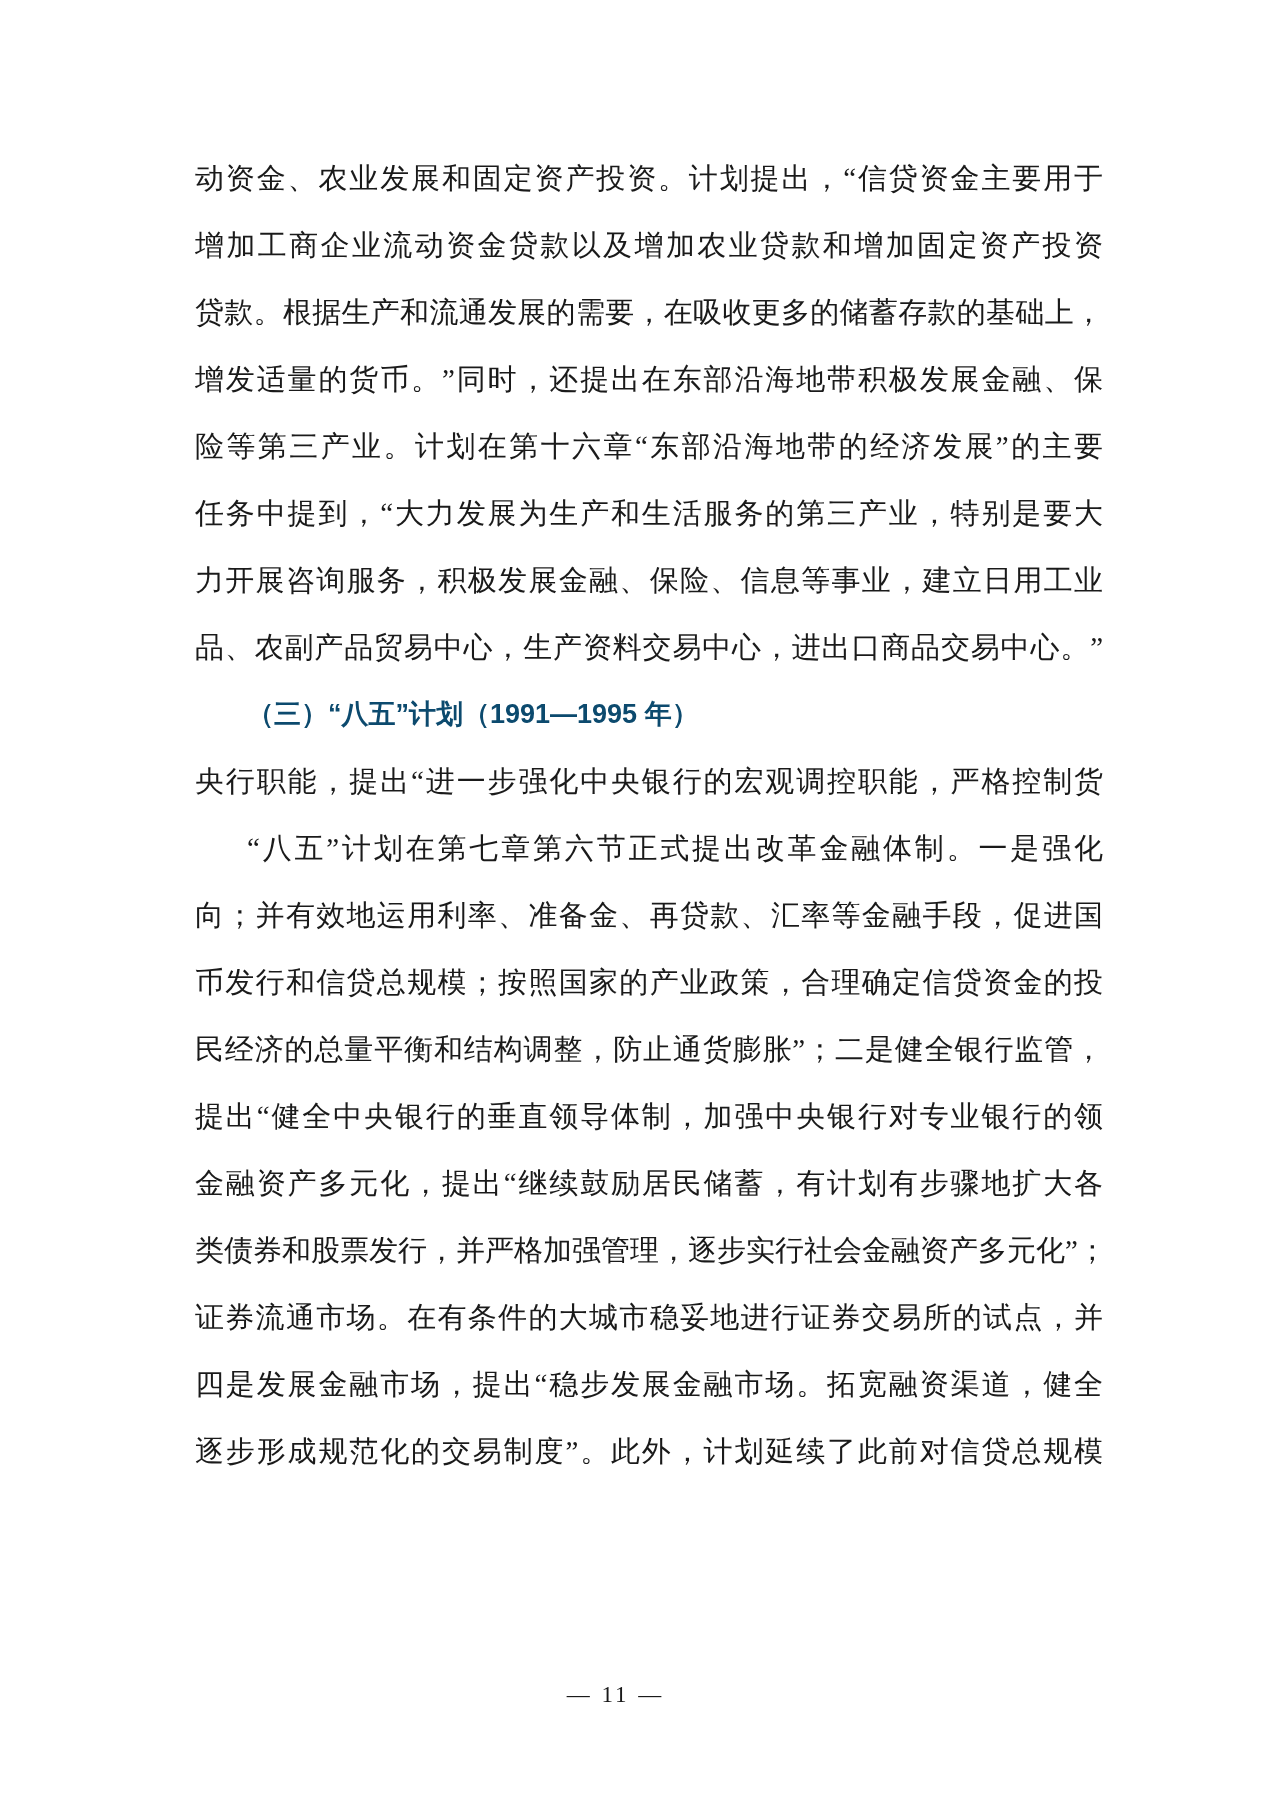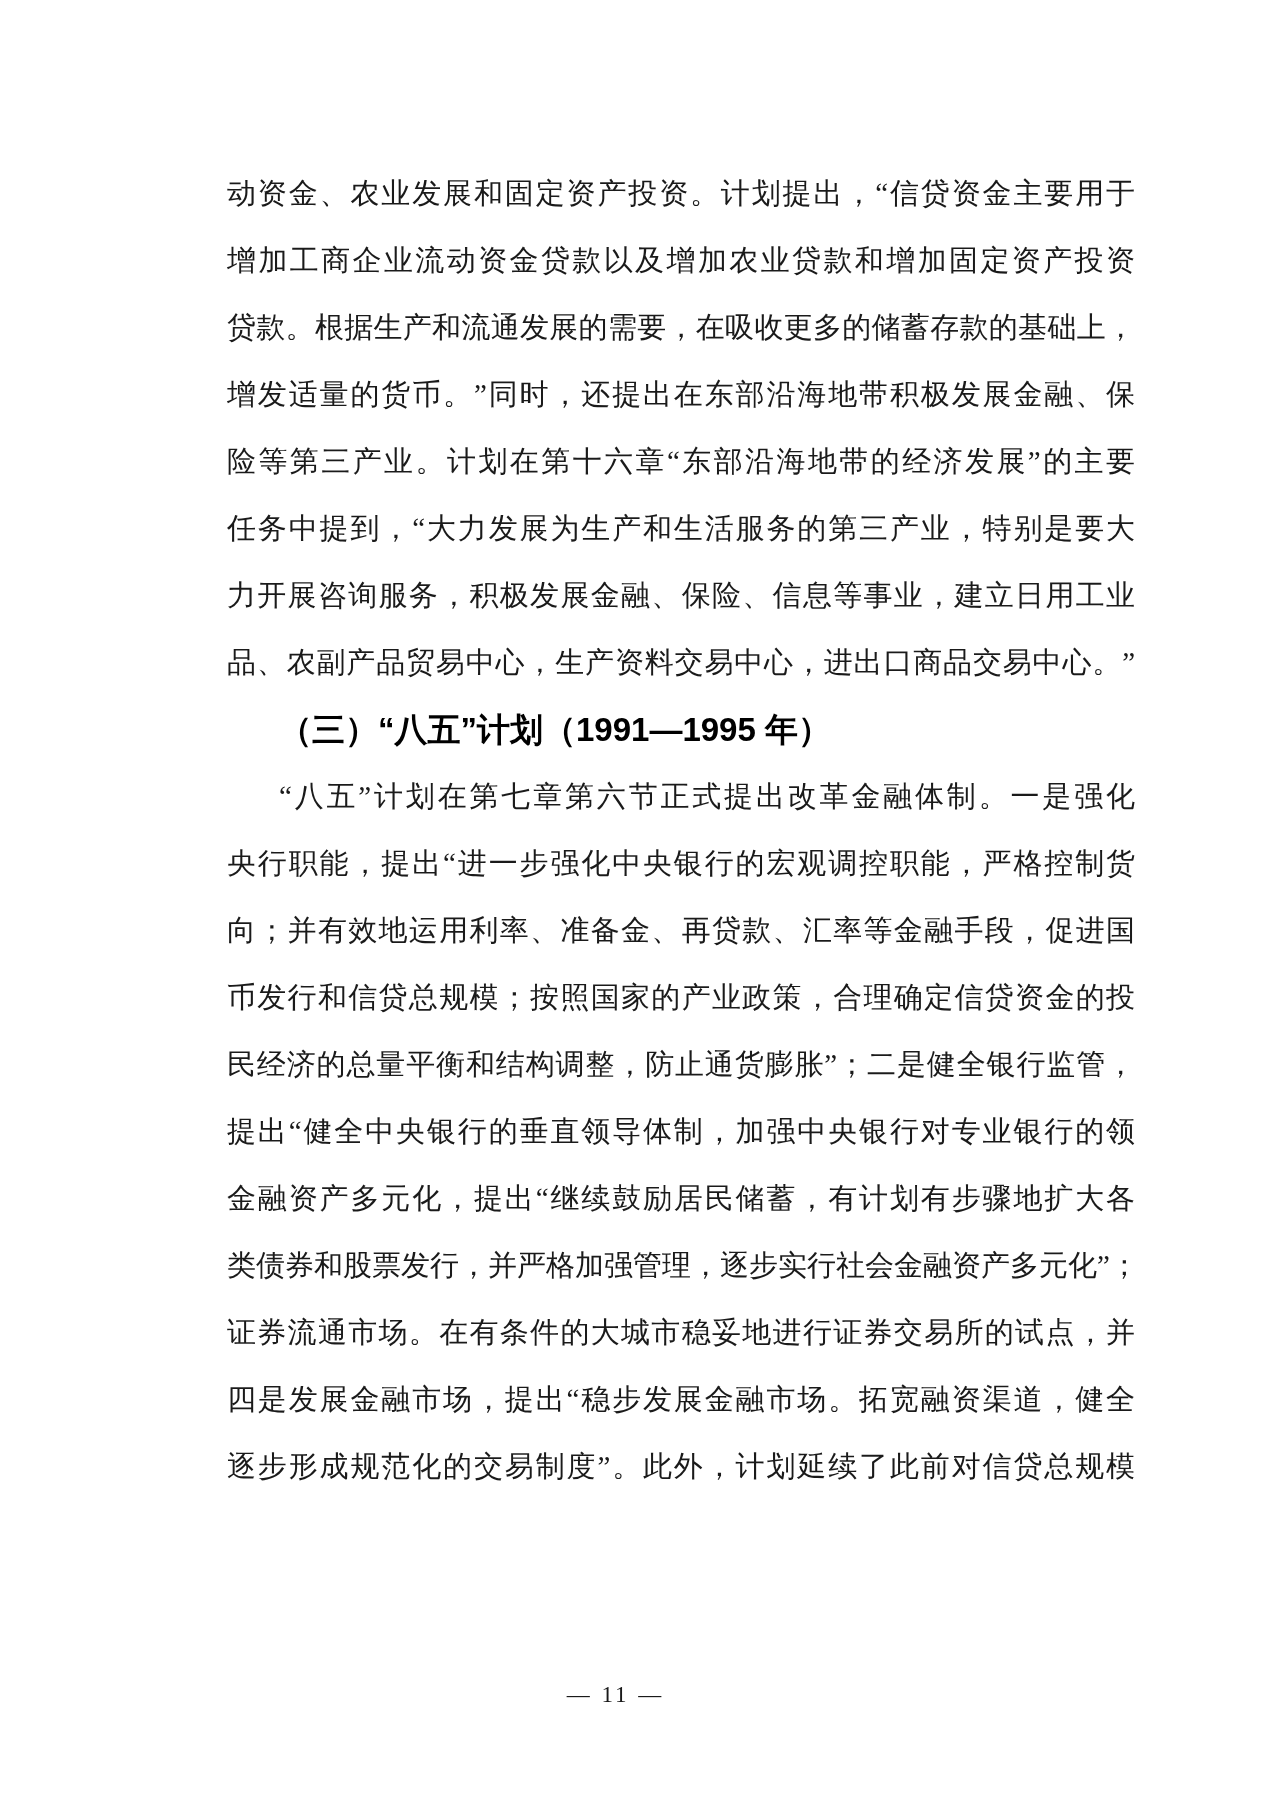--- a/index.html
+++ b/index.html
@@ -11,44 +11,43 @@
     position: relative;
     width: 1280px;
     height: 1810px;
     background: #ffffff;
     overflow: hidden;
     font-family: "Liberation Serif", "DejaVu Serif", serif;
   }
   .body-text {
     position: absolute;
     left: 195px;
-    top: 160px;
+    top: 145px;
     width: 908px;
-    margin-left: 32px;
   }
   .line {
     margin: 0;
     padding: 0;
     height: 67px;
     font-family: "Liberation Serif", "DejaVu Serif", serif;
     font-size: 29px;
     line-height: 67px;
     color: #1a1a1a;
     text-align: justify;
     text-align-last: justify;
     white-space: nowrap;
   }
   .indent {
     text-indent: 52px;
   }
   .heading {
     font-family: "Liberation Sans", "DejaVu Sans", sans-serif;
     font-weight: bold;
-    font-size: 33px;
-    color: #000000;
+    font-size: 27px;
+    color: #0c4a6e;
     text-align: right;
     text-align-last: left;
     padding-left: 52px;
   }
   .footer {
     position: absolute;
     top: 1682px;
     left: 0;
     width: 1231px;
     text-align: center;
@@ -69,22 +68,22 @@
     <p class="line">增加工商企业流动资金贷款以及增加农业贷款和增加固定资产投资</p>
     <p class="line">贷款。根据生产和流通发展的需要，在吸收更多的储蓄存款的基础上，</p>
     <p class="line">增发适量的货币。”同时，还提出在东部沿海地带积极发展金融、保</p>
     <p class="line">险等第三产业。计划在第十六章“东部沿海地带的经济发展”的主要</p>
     <p class="line">任务中提到，“大力发展为生产和生活服务的第三产业，特别是要大</p>
     <p class="line">力开展咨询服务，积极发展金融、保险、信息等事业，建立日用工业</p>
     <p class="line">品、农副产品贸易中心，生产资料交易中心，进出口商品交易中心。”</p>
 
     <h2 class="line heading">（三）“八五”计划（1991—1995 年）</h2>
 
+    <p class="line">央行职能，提出“进一步强化中央银行的宏观调控职能，严格控制货</p>
     <p class="line indent">“八五”计划在第七章第六节正式提出改革金融体制。一是强化</p>
-    <p class="line">央行职能，提出“进一步强化中央银行的宏观调控职能，严格控制货</p>
     <p class="line">向；并有效地运用利率、准备金、再贷款、汇率等金融手段，促进国</p>
     <p class="line">币发行和信贷总规模；按照国家的产业政策，合理确定信贷资金的投</p>
     <p class="line">民经济的总量平衡和结构调整，防止通货膨胀”；二是健全银行监管，</p>
     <p class="line">提出“健全中央银行的垂直领导体制，加强中央银行对专业银行的领</p>
     <p class="line">金融资产多元化，提出“继续鼓励居民储蓄，有计划有步骤地扩大各</p>
     <p class="line">类债券和股票发行，并严格加强管理，逐步实行社会金融资产多元化”；</p>
     <p class="line">证券流通市场。在有条件的大城市稳妥地进行证券交易所的试点，并</p>
     <p class="line">四是发展金融市场，提出“稳步发展金融市场。拓宽融资渠道，健全</p>
     <p class="line">逐步形成规范化的交易制度”。此外，计划延续了此前对信贷总规模</p>
   </div>

